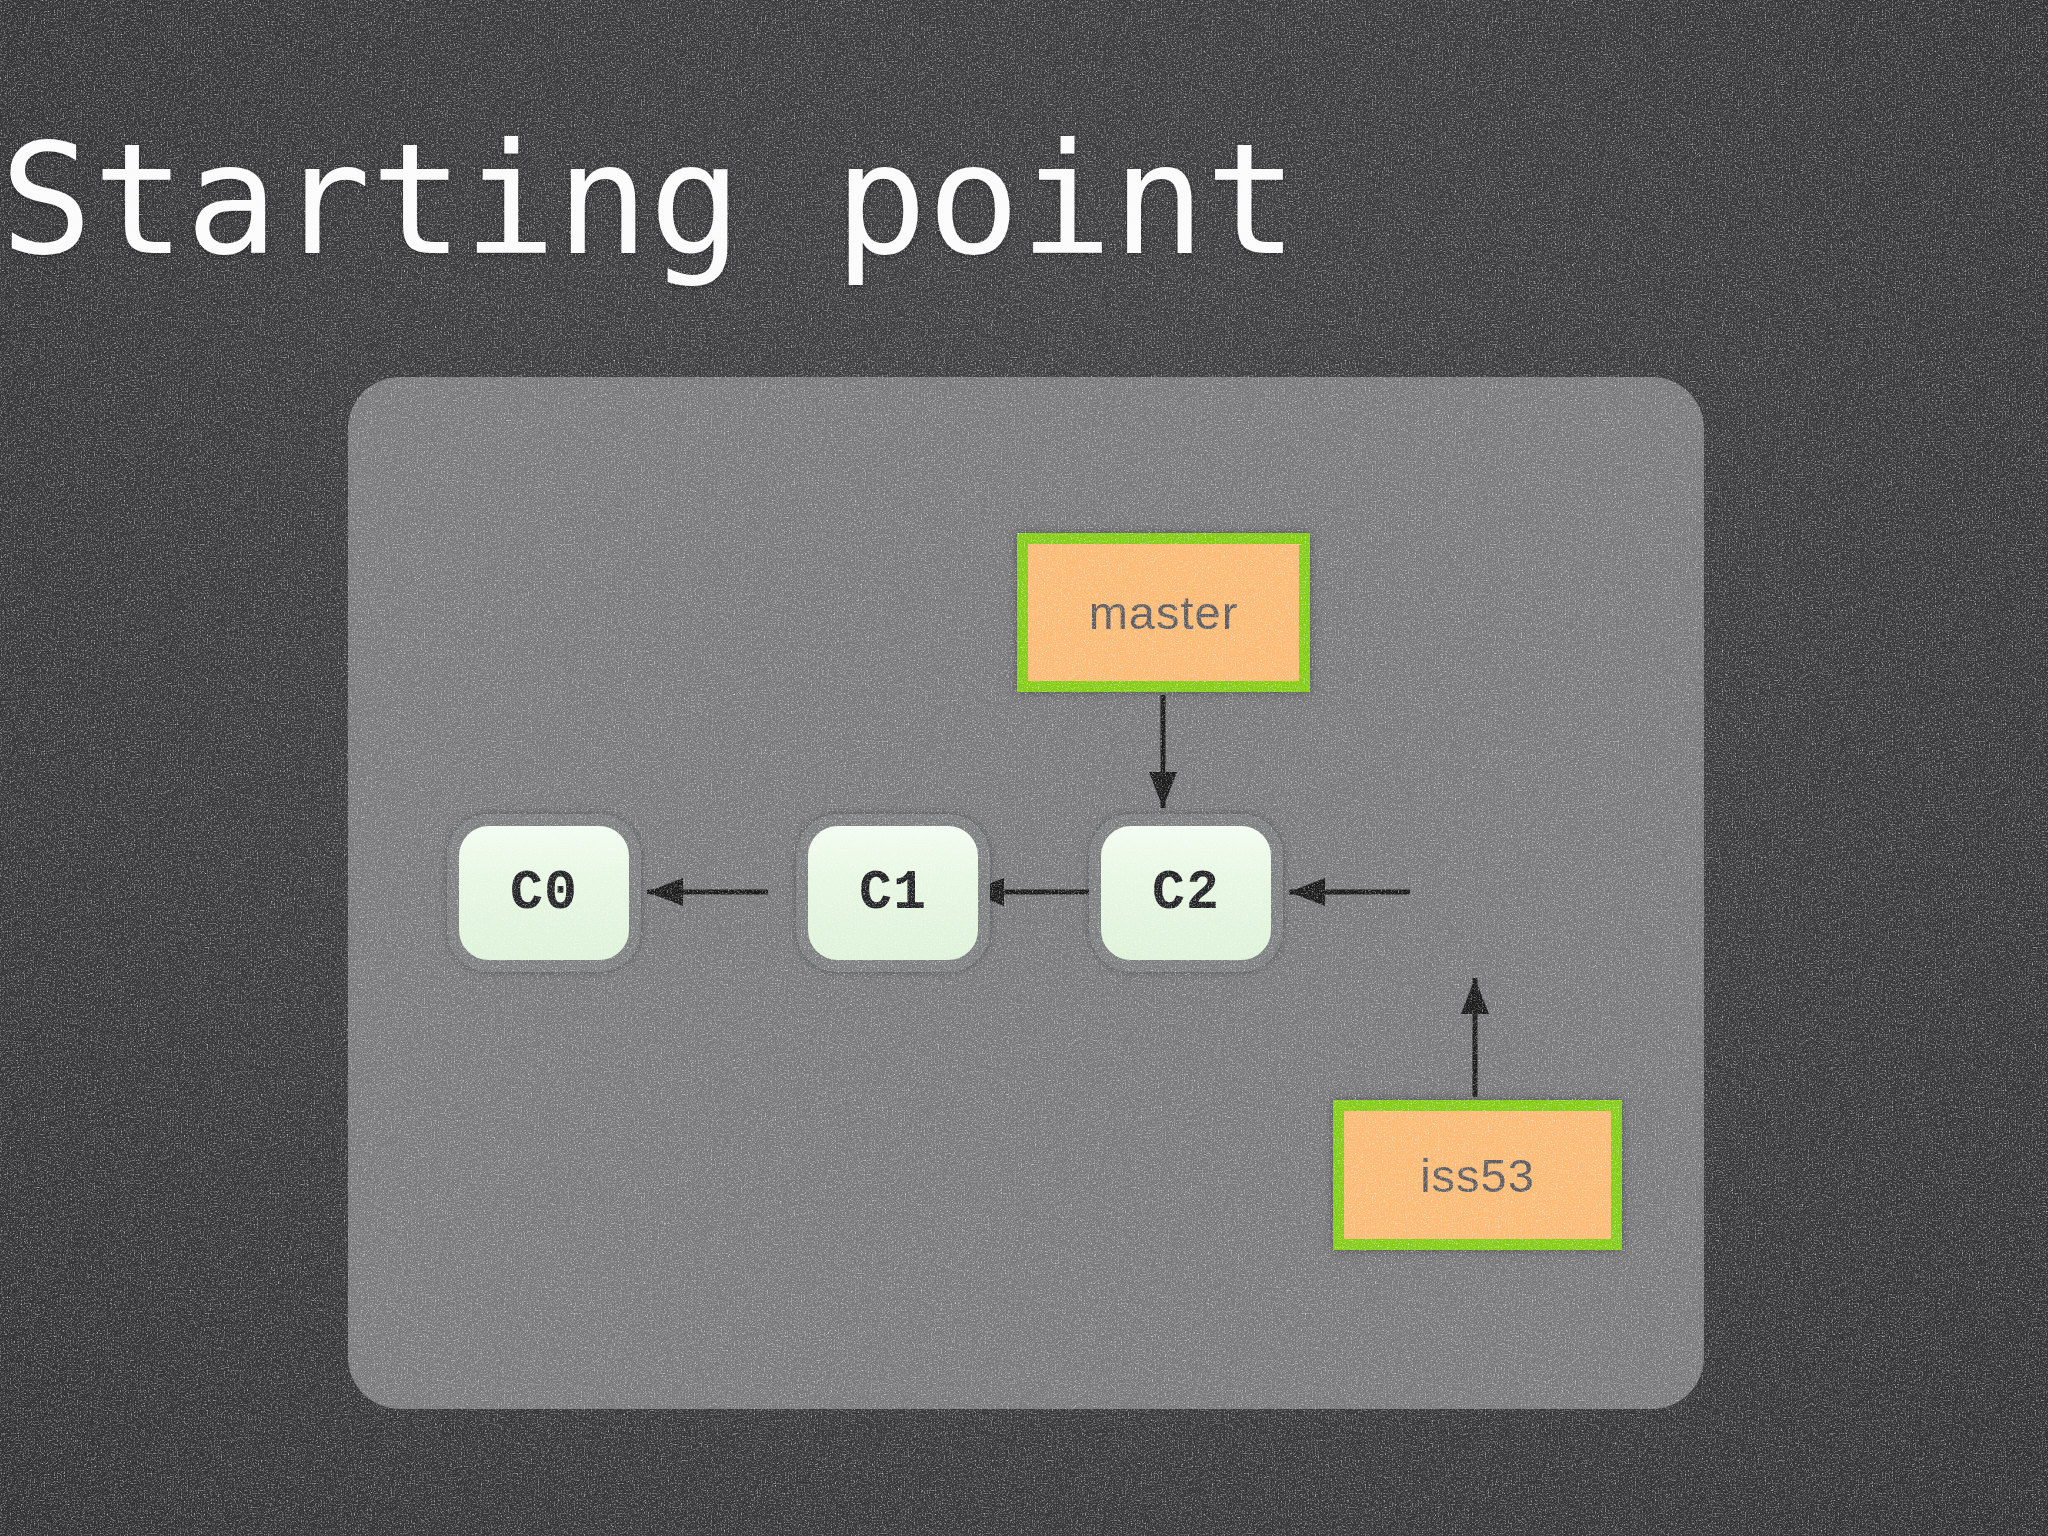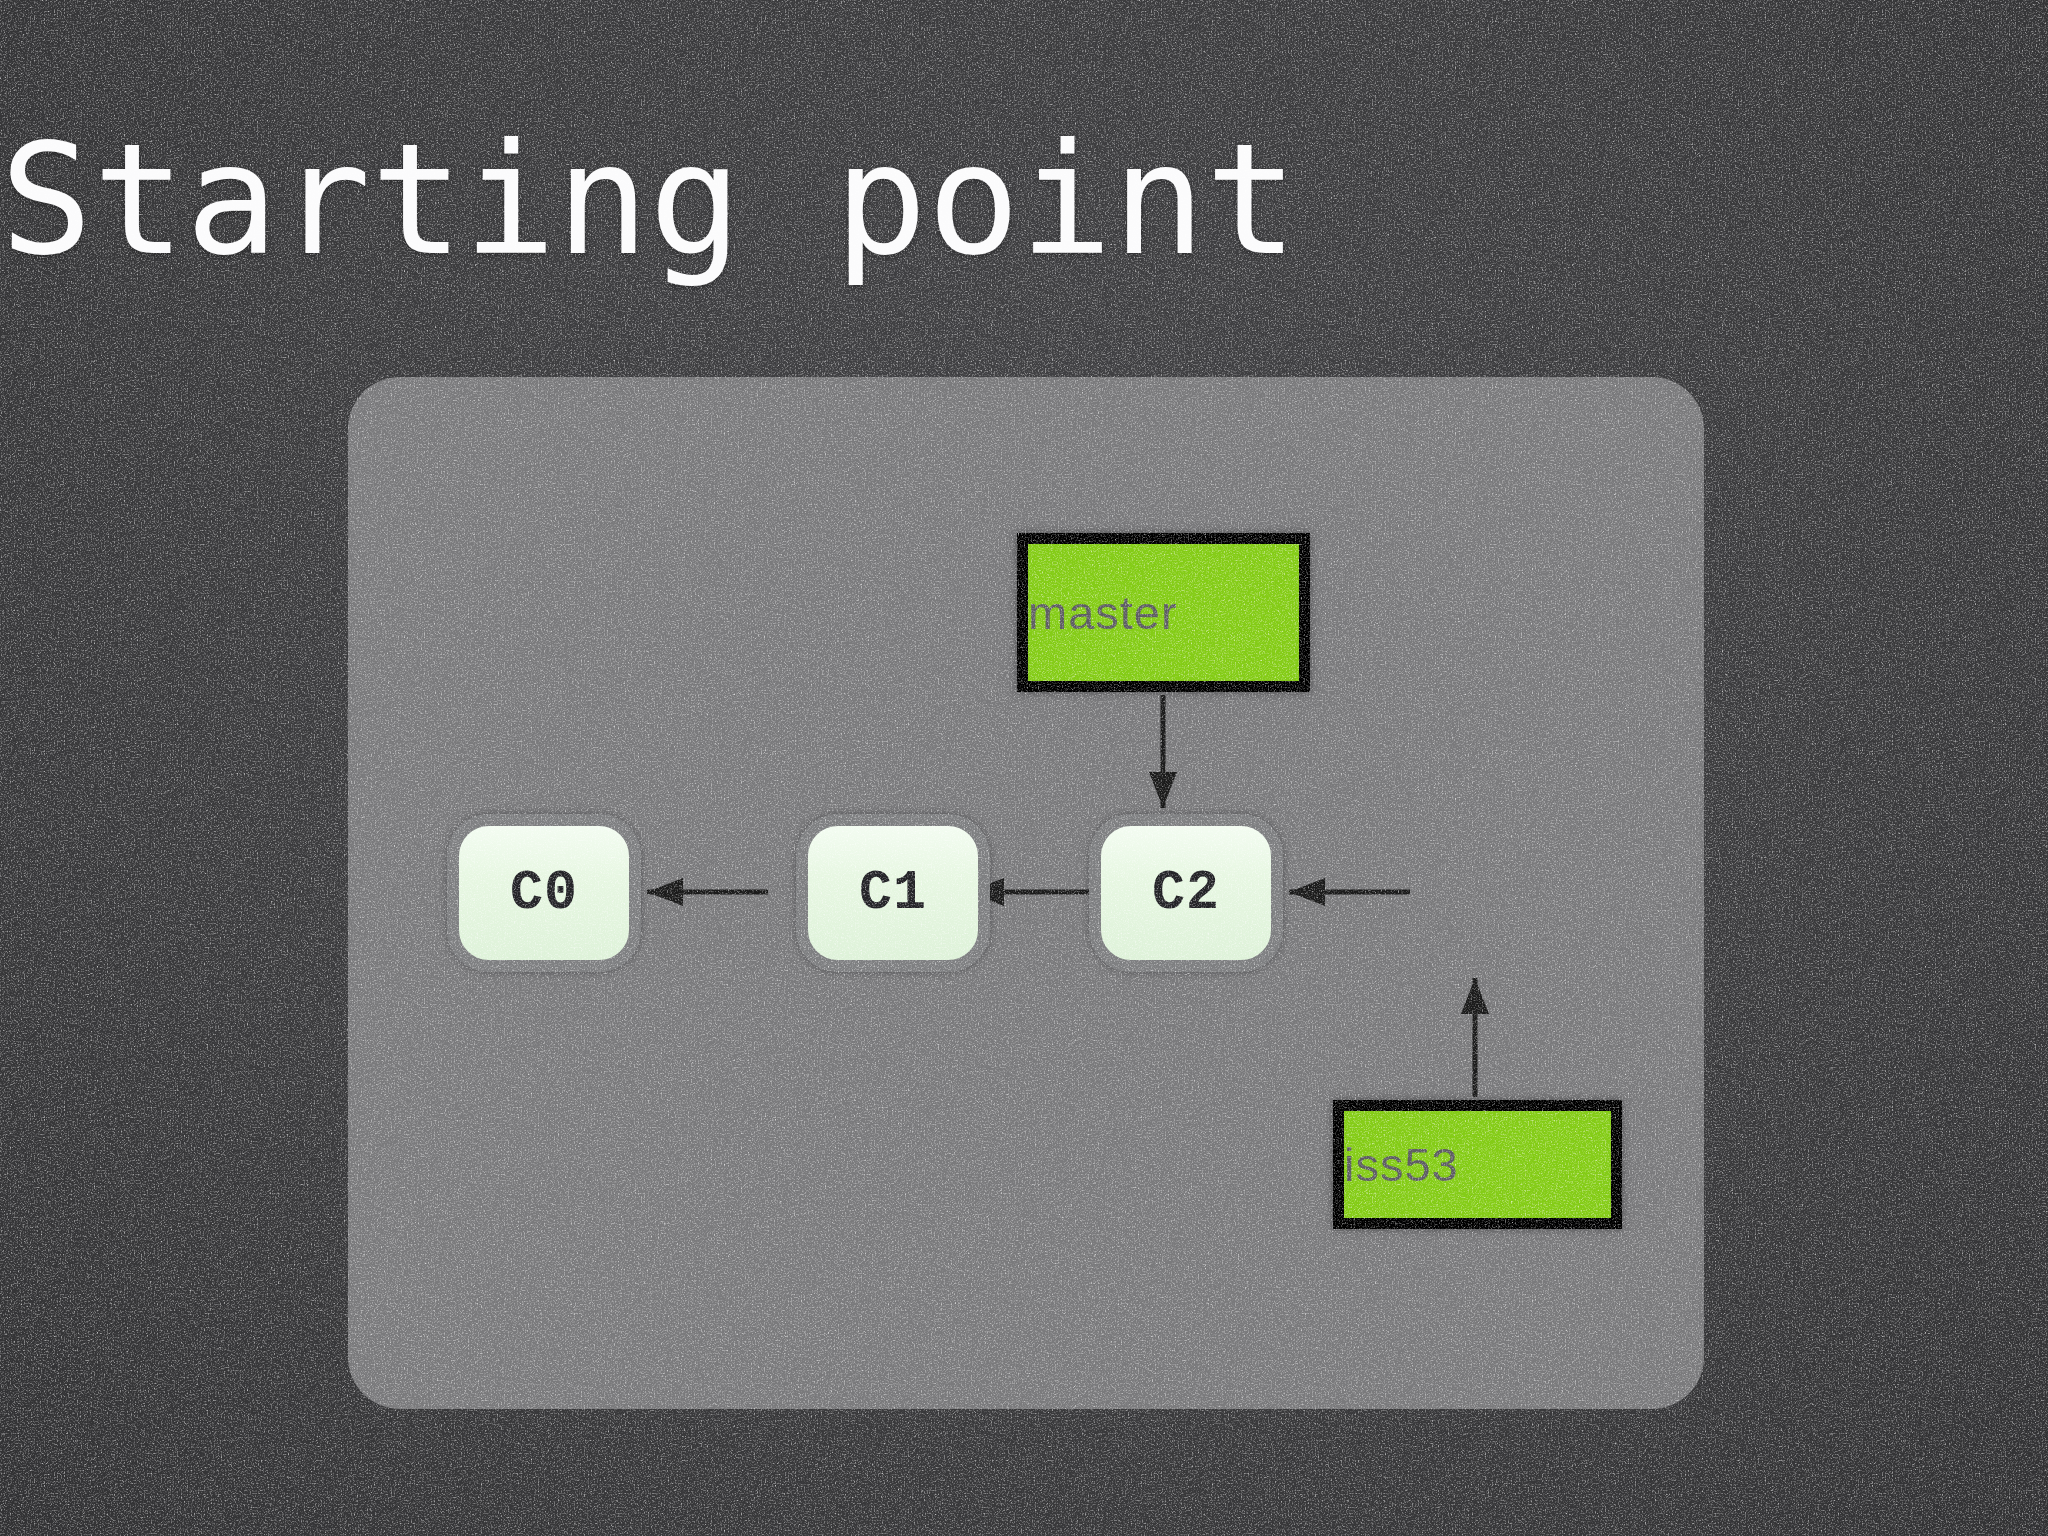--- a/index.html
+++ b/index.html
@@ -74,34 +74,35 @@
     color: #232327;
     letter-spacing: 1px;
   }
   .commit-c0 { left: 99px;   top: 437px; }
   .commit-c1 { left: 420px;  top: 437px; margin-left: 28px; }
   .commit-c2 { left: 741px;  top: 437px; }
   .commit-c3 { left: 1062px; top: 437px; }
 
   .branch {
     position: absolute;
-    border: 11px solid #000000;
-    background: #84cc16;
+    border: 11px solid #84cc16;
+    background: #fdba74;
     box-shadow: 0 0 8px rgba(30,30,32,0.5);
     display: flex;
     align-items: center;
+    justify-content: center;
   }
   .branch .branch-name {
     font-family: "Liberation Sans", sans-serif;
     font-size: 47px;
     color: #5d5d62;
     letter-spacing: 1px;
   }
   .branch-master { left: 669px; top: 156px; width: 293px; height: 159px; }
-  .branch-iss53  { left: 985px; top: 723px; width: 289px; height: 129px; }
+  .branch-iss53  { left: 985px; top: 723px; width: 289px; height: 150px; }
 </style>
 </head>
 <body>
 
 <div class="slide">
 
   <h1 class="title">Starting point</h1>
 
   <div class="panel">
 

